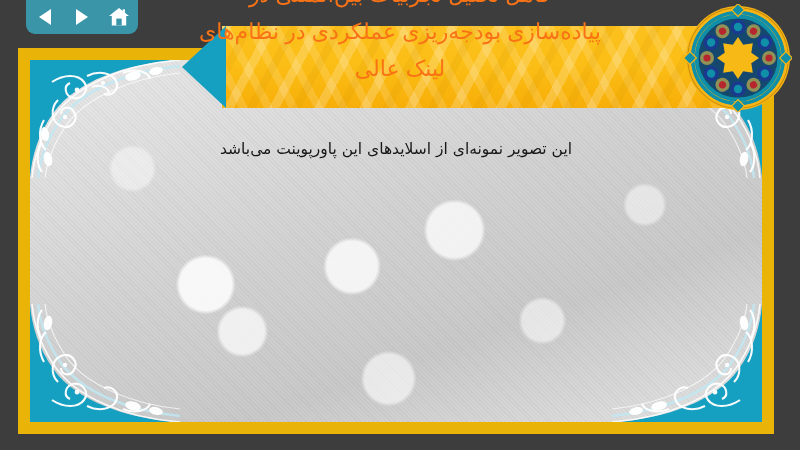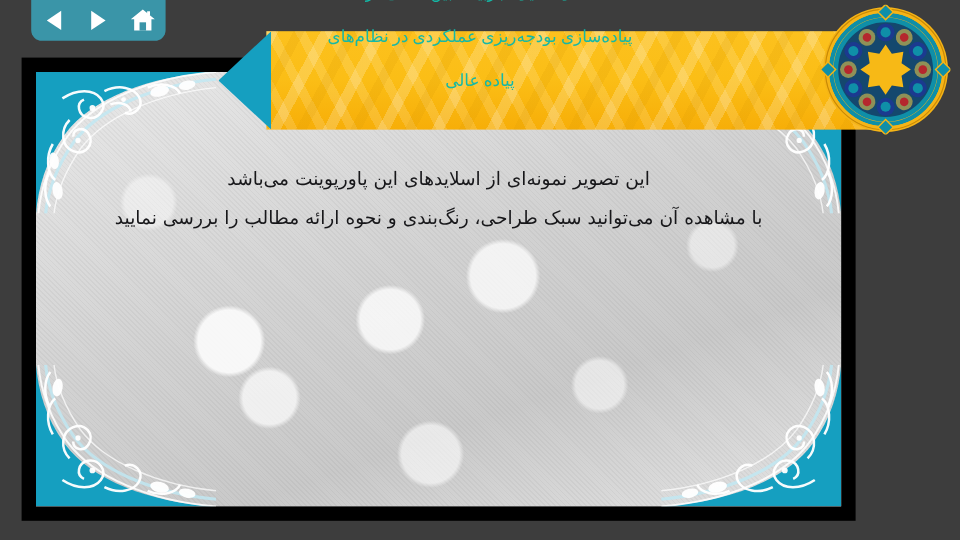--- a/index.html
+++ b/index.html
@@ -46,23 +46,23 @@
     justify-content: center;
     cursor: pointer;
   }
   .navbtn svg { display: block; }
 
   
   #slide {
     position: absolute;
     left: 18px;
     top: 48px;
-    width: 695px;
+    width: 756px;
     height: 386px;
-    background: #000000;
+    background: #eab308;
     overflow: hidden;
     z-index: 10;
   }
   
   #paper {
     position: absolute;
     left: 12px;
     top: 12px;
     right: 12px;
     bottom: 12px;
@@ -147,24 +147,24 @@
     position: absolute;
     left: 0;
     top: -24px;
     width: 800px;
     text-align: center;
     direction: rtl;
     z-index: 30;
     pointer-events: none;
   }
   #title-text .tline {
-    color: #14b8a6;
-    font-size: 14px;
+    color: #f97316;
+    font-size: 22px;
     line-height: 37px;
-    font-family: Liberation Serif, serif;
+    font-family: Liberation Sans, sans-serif;
     white-space: nowrap;
   }
 
   
   #medallion {
     position: absolute;
     left: 684px;
     top: 4px;
     width: 108px;
     height: 108px;
@@ -300,33 +300,32 @@
             <ellipse cx="126" cy="11" rx="7" ry="3.8" transform="rotate(-12 126 11)"></ellipse>
             <ellipse cx="18" cy="99" rx="4.2" ry="7.4" transform="rotate(-10 18 99)"></ellipse>
             <circle cx="47" cy="30" r="2.4"></circle>
             <circle cx="35" cy="57" r="2.2"></circle>
           </g>
         </svg>
       </div>
 
       <div id="body-text">
         <p>این تصویر نمونه‌ای از اسلایدهای این پاورپوینت می‌باشد</p>
-        <p>با مشاهده آن می‌توانید سبک طراحی، رنگ‌بندی و نحوه ارائه مطالب را بررسی نمایید</p>
       </div>
 
     </div>
   </div>
 
   <div id="banner-notch"></div>
   <div id="title-banner"></div>
 
   <div id="title-text">
     <div class="tline">کامل تحلیل تجربیات بین‌المللی در</div>
     <div class="tline">پیاده‌سازی بودجه‌ریزی عملکردی در نظام‌های</div>
-    <div class="tline">پیاده عالی</div>
+    <div class="tline">لینک عالی</div>
   </div>
 
   <div id="medallion">
     <svg width="108" height="108" viewBox="0 0 108 108">
       <defs>
         <clipPath id="medclip">
             <circle cx="54" cy="54" r="47"></circle>
           </clipPath>
       </defs>
       <circle cx="54" cy="54" r="52" fill="#f5b417"></circle>

